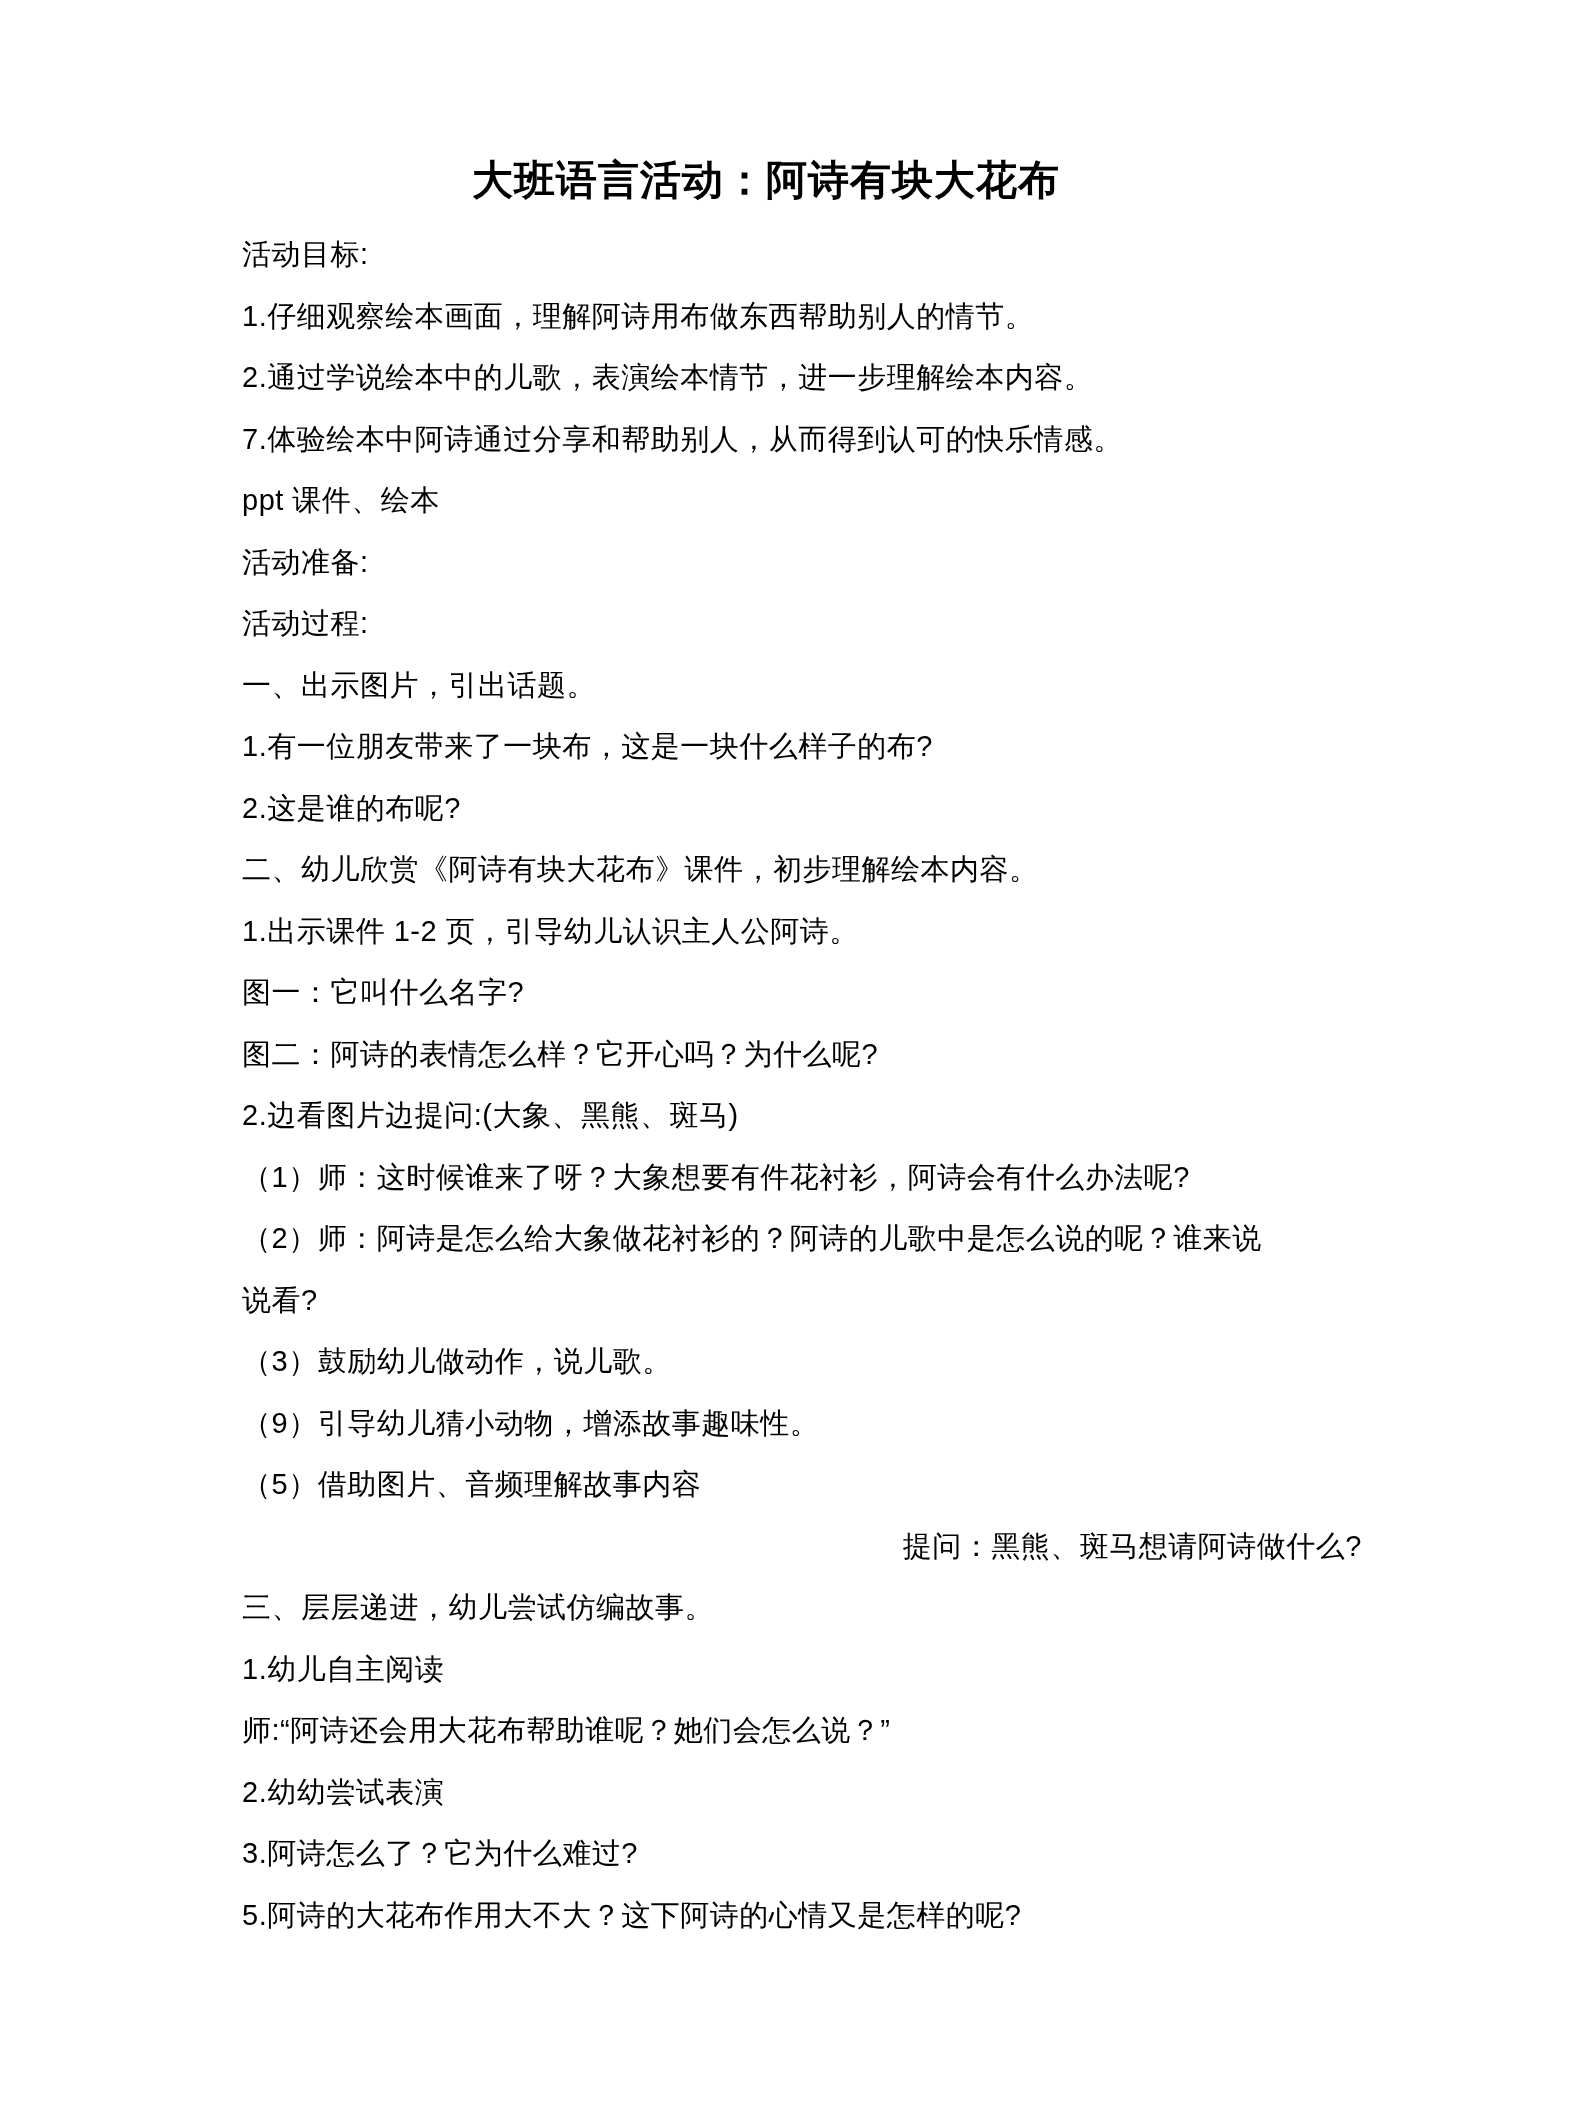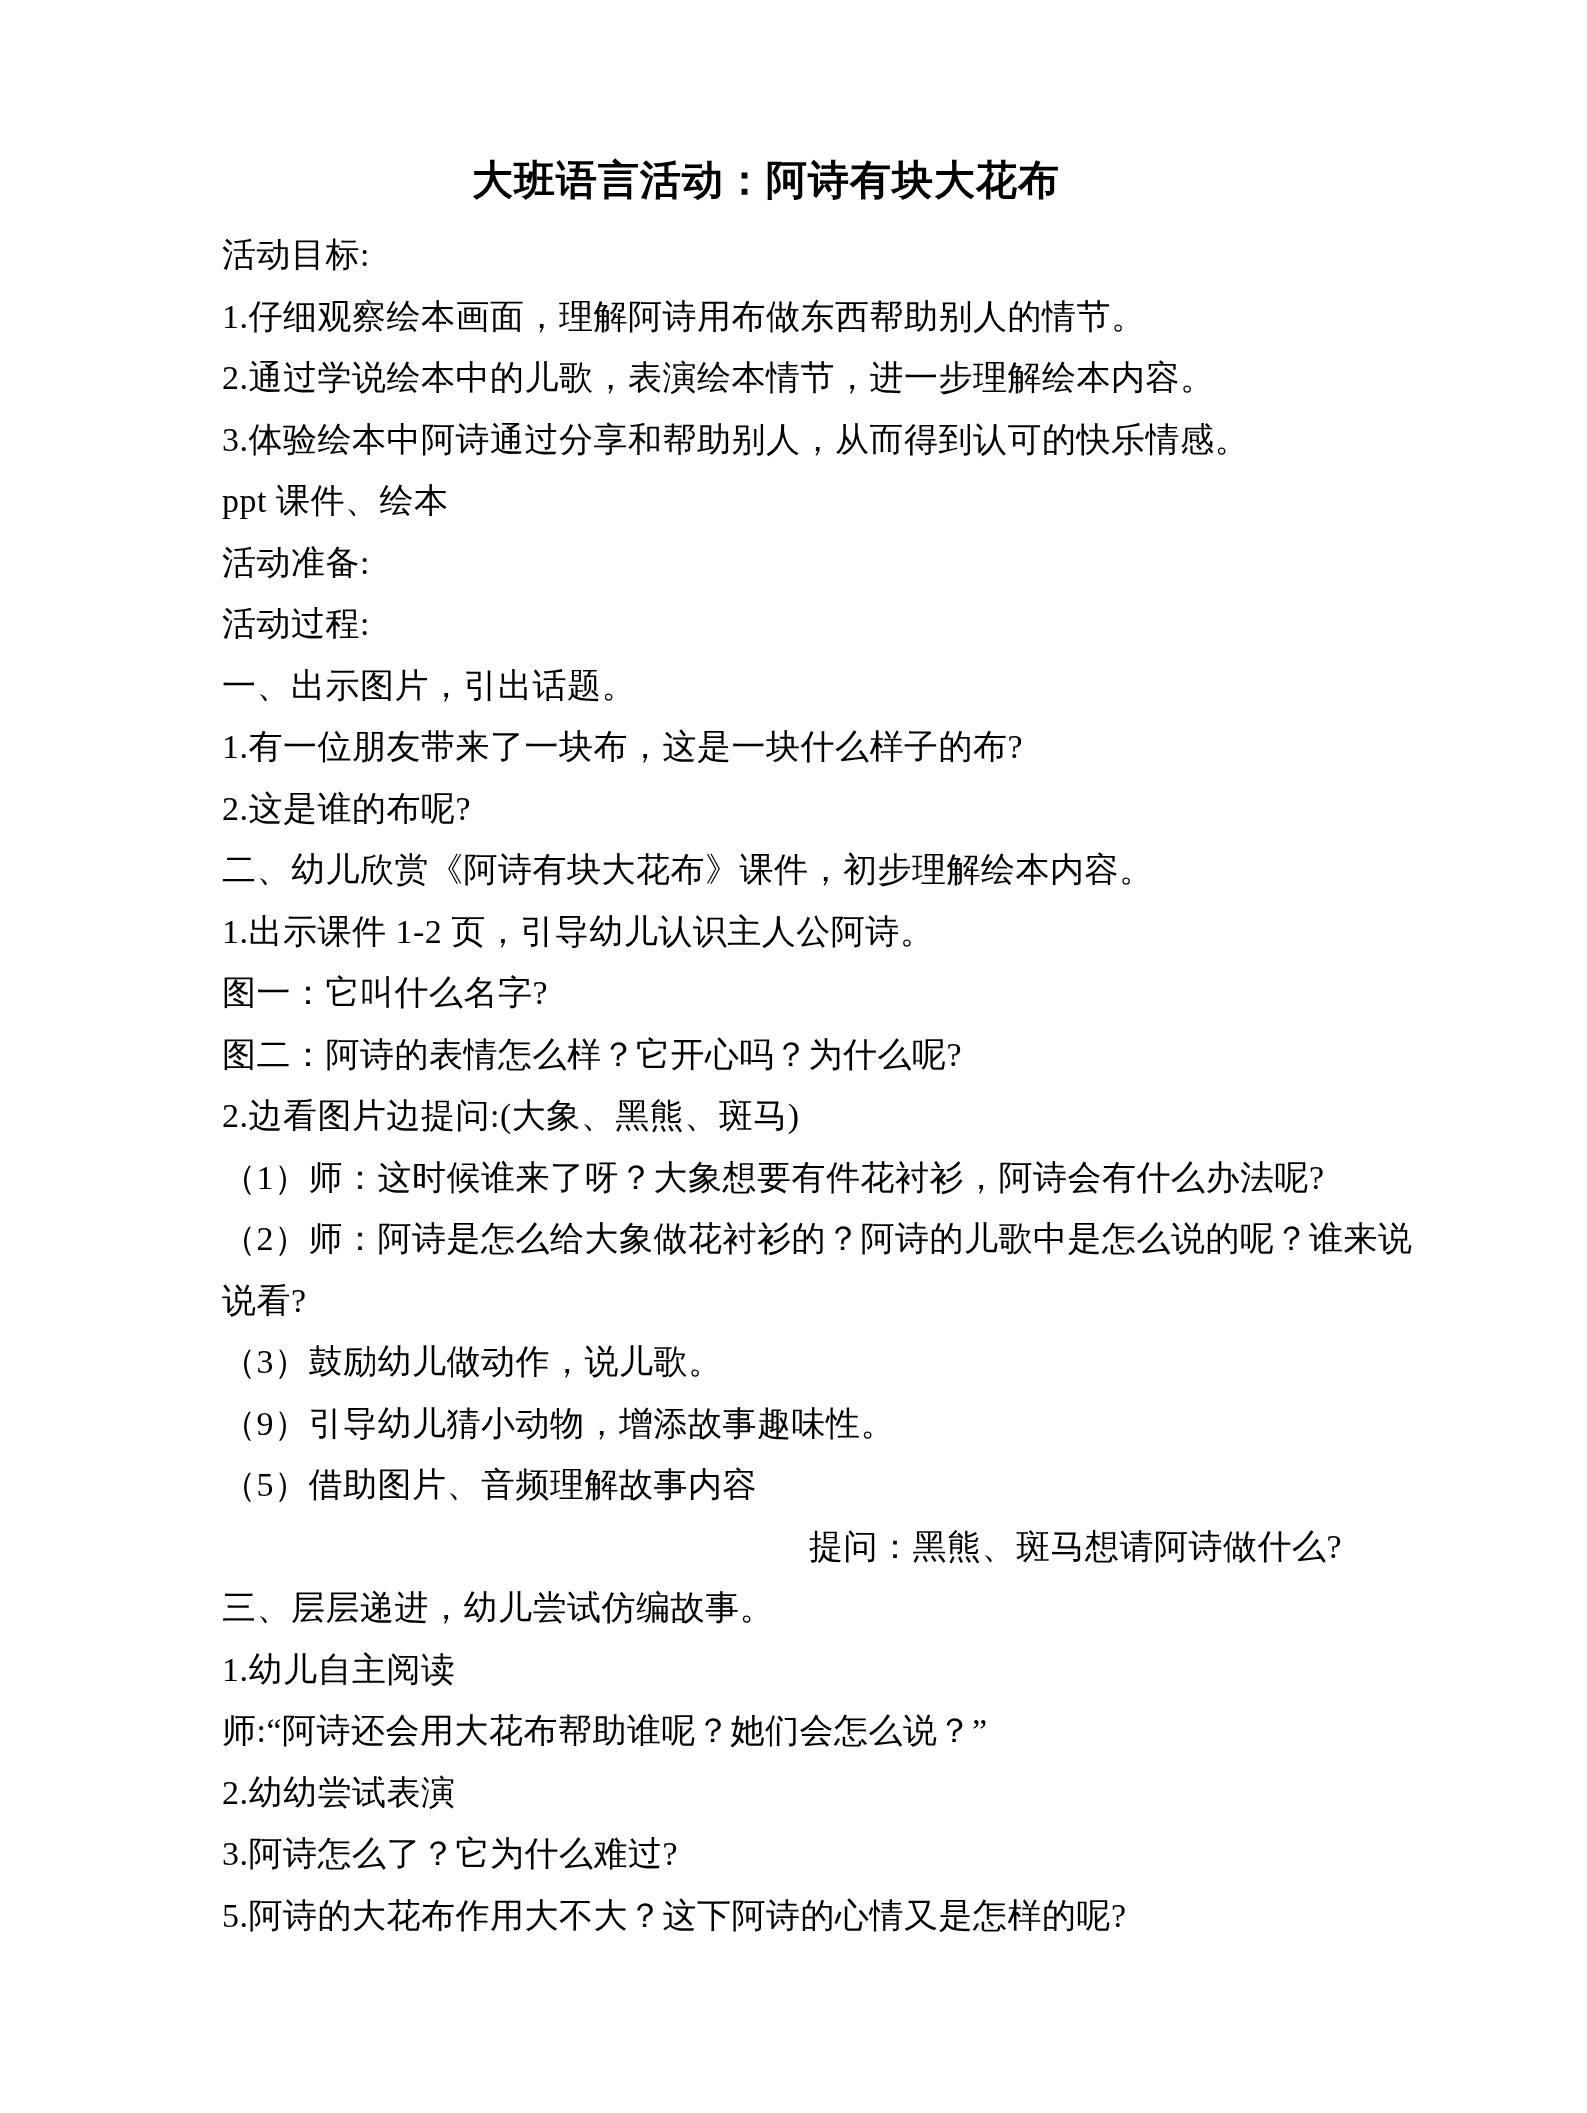--- a/index.html
+++ b/index.html
@@ -29,25 +29,25 @@
       top: 150px;
       text-align: center;
       font-family: "DejaVu Sans", "Liberation Sans", sans-serif;
       font-weight: bold;
       font-size: 41px;
       line-height: 60px;
       letter-spacing: 1px;
     }
     .body-text {
       position: absolute;
-      left: 222px;
+      left: 242px;
       top: 224px;
       width: 1120px;
-      font-family: Liberation Serif, serif;
-      font-size: 34px;
+      font-family: Liberation Sans, sans-serif;
+      font-size: 29px;
       letter-spacing: 0.5px;
     }
     .line {
       height: 61.5px;
       line-height: 61.5px;
       white-space: nowrap;
     }
     .indent-sub {
       padding-left: 0px;
     }
@@ -60,21 +60,21 @@
 <body>
 
 <div class="page">
 
   <div class="title">大班语言活动：阿诗有块大花布</div>
 
   <div class="body-text">
     <div class="line">活动目标:</div>
     <div class="line">1.仔细观察绘本画面，理解阿诗用布做东西帮助别人的情节。</div>
     <div class="line">2.通过学说绘本中的儿歌，表演绘本情节，进一步理解绘本内容。</div>
-    <div class="line">3.体验绘本中阿诗通过分享和帮助别人，从而得到认可的快乐情感。</div>
+    <div class="line">7.体验绘本中阿诗通过分享和帮助别人，从而得到认可的快乐情感。</div>
 
     <div class="line">ppt 课件、绘本</div>
     <div class="line">活动准备:</div>
 
     <div class="line">活动过程:</div>
 
     <div class="line">一、出示图片，引出话题。</div>
     <div class="line">1.有一位朋友带来了一块布，这是一块什么样子的布?</div>
     <div class="line">2.这是谁的布呢?</div>
 

